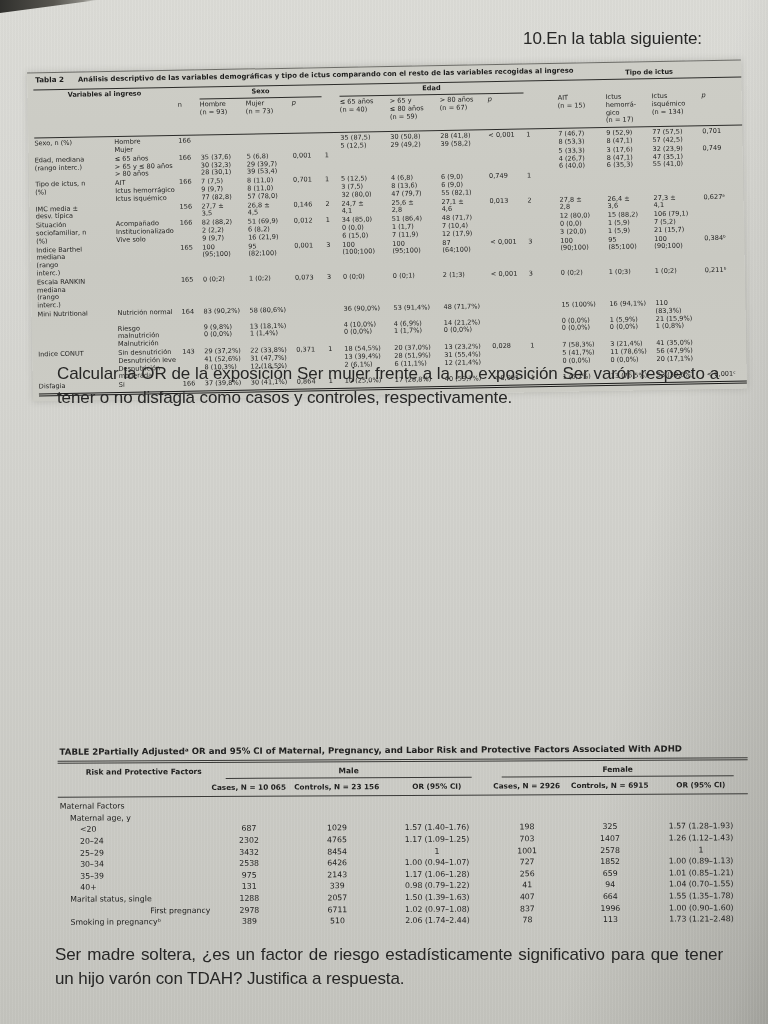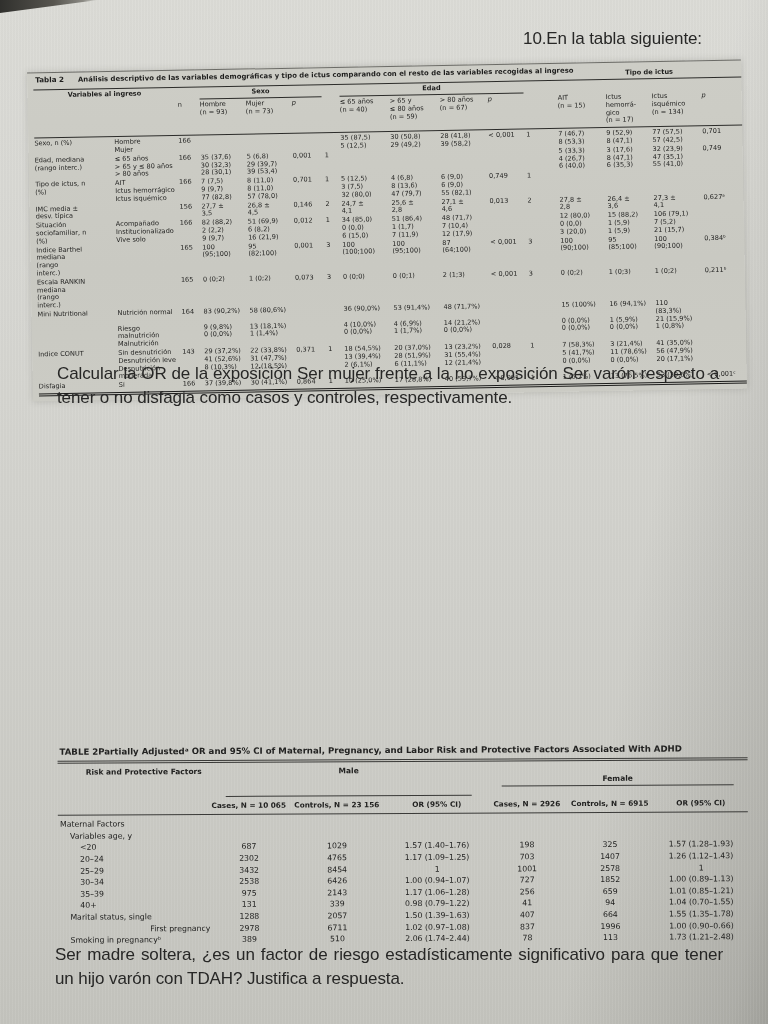--- a/index.html
+++ b/index.html
@@ -70,21 +70,21 @@
     font-family:"DejaVu Sans","Liberation Sans",sans-serif;
     color:#222221;font-size:7.8px;line-height:11.6px;
   }
   .t2-titlebar{font-size:8.6px;line-height:12px;border-bottom:3px double #3a3a38;padding:0 0 3px 2px;}
   .t2-tag{font-weight:bold;margin-right:0;}
   .t2-title{font-weight:600;}
   .t2grid{display:grid;grid-template-columns:152px 78px 98px 102px 78px 88px 94px;}
   .t2hdr1{padding-top:3px;font-size:7.5px;}
   .t2-factors{grid-column:1;padding-left:28px;font-weight:600;}
   .t2-male{grid-column:2/5;text-align:center;font-weight:600;border-bottom:0.8px solid #3a3a38;margin:0 16px;}
-  .t2-female{grid-column:5/8;text-align:center;font-weight:600;border-bottom:0.8px solid #3a3a38;margin:9px 14px;}
+  .t2-female{grid-column:5/8;text-align:center;font-weight:600;border-bottom:0.8px solid #3a3a38;margin:0 14px;}
   .t2hdr2{font-size:7.3px;font-weight:600;border-bottom:0.9px solid #3a3a38;padding:3px 0 3px 0;}
   .t2hdr2 > div{text-align:center;}
   .t2-body{padding-top:3px;}
   .t2row > div{text-align:center;height:11.6px;}
   .t2row > .t2label{text-align:left;}
 </style>
 </head>
 <body>
 
 <div class="page">
@@ -458,21 +458,21 @@
         <div class="t2grid t2row">
           <div class="t2label" style="padding-left: 2px;">Maternal Factors</div>
           <div></div>
           <div></div>
           <div></div>
           <div></div>
           <div></div>
           <div></div>
         </div>
         <div class="t2grid t2row">
-          <div class="t2label" style="padding-left: 12px;">Variables age, y</div>
+          <div class="t2label" style="padding-left: 12px;">Maternal age, y</div>
           <div></div>
           <div></div>
           <div></div>
           <div></div>
           <div></div>
           <div></div>
         </div>
         <div class="t2grid t2row">
           <div class="t2label" style="padding-left: 22px;">&lt;20</div>
           <div>687</div>
@@ -536,21 +536,21 @@
           <div>664</div>
           <div>1.55 (1.35–1.78)</div>
         </div>
         <div class="t2grid t2row">
           <div class="t2label" style="padding-left: 12px; text-align: right;">First pregnancy</div>
           <div>2978</div>
           <div>6711</div>
           <div>1.02 (0.97–1.08)</div>
           <div>837</div>
           <div>1996</div>
-          <div>1.00 (0.90–0.66)</div>
+          <div>1.00 (0.90–1.60)</div>
         </div>
         <div class="t2grid t2row">
           <div class="t2label" style="padding-left: 12px;">Smoking in pregnancyᵇ</div>
           <div>389</div>
           <div>510</div>
           <div>2.06 (1.74–2.44)</div>
           <div>78</div>
           <div>113</div>
           <div>1.73 (1.21–2.48)</div>
         </div>

